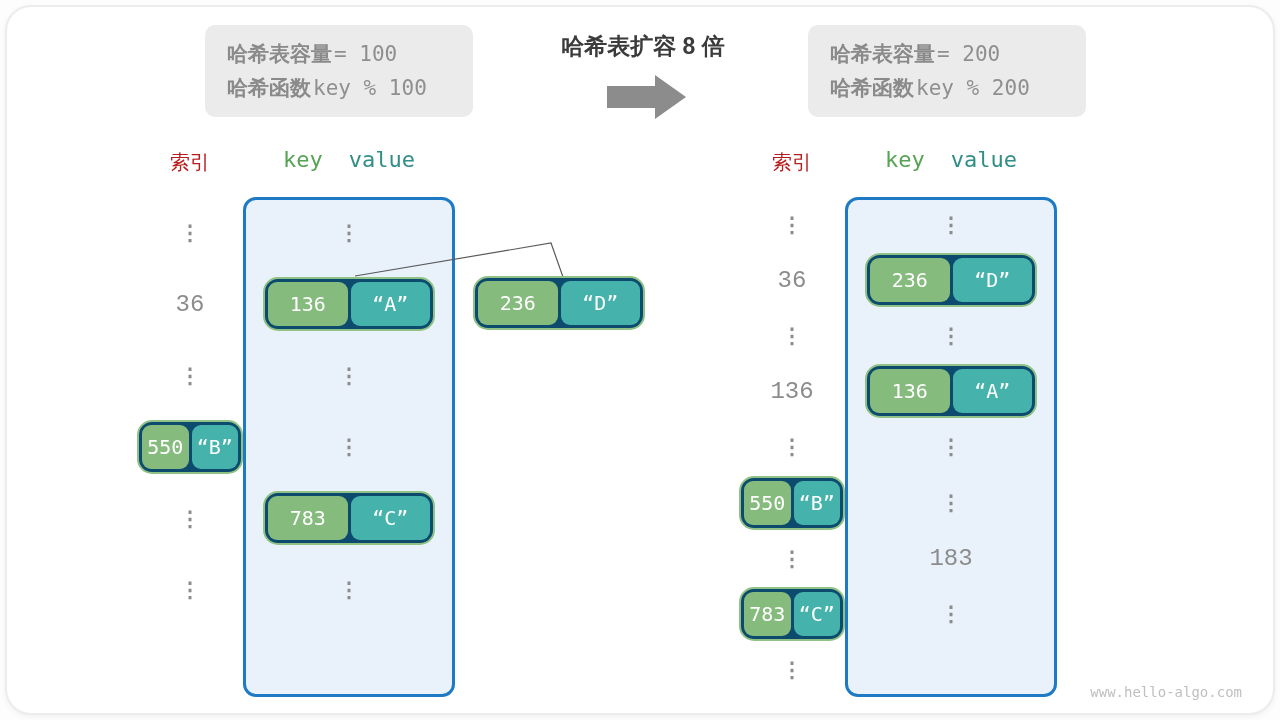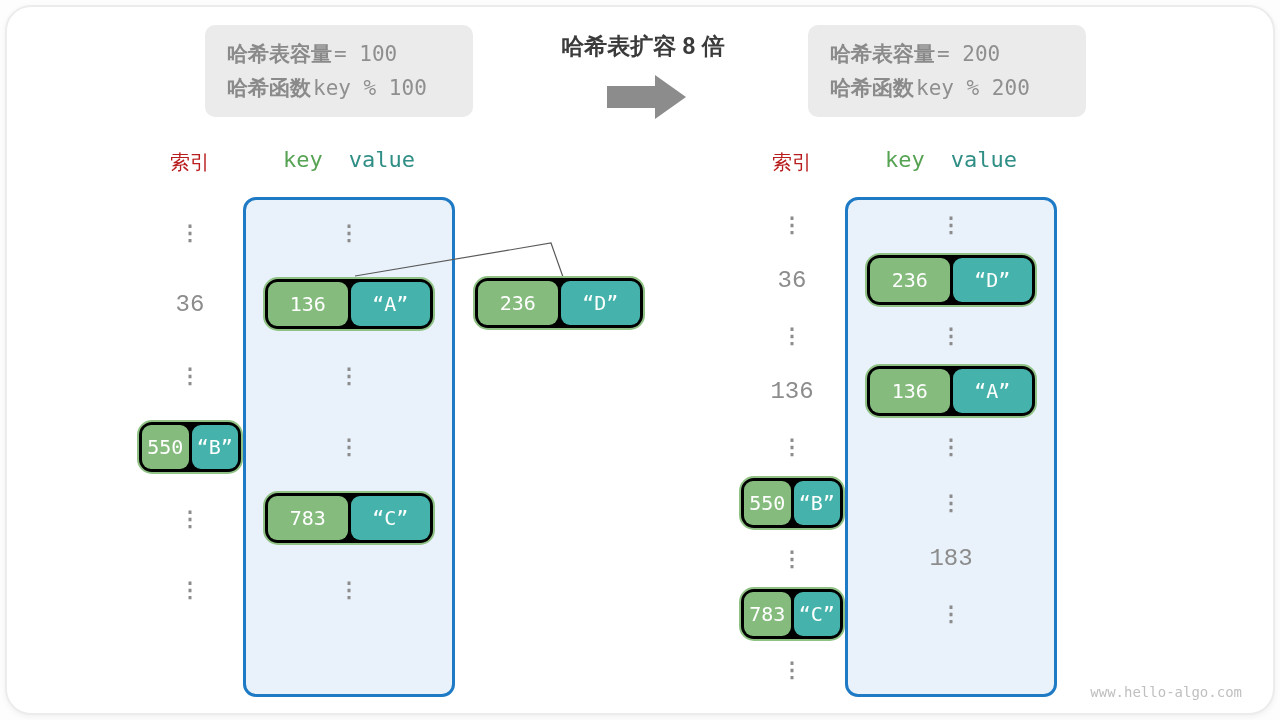--- a/index.html
+++ b/index.html
@@ -40,21 +40,21 @@
   
   .rows{position:absolute;top:197px;width:318px;height:500px;display:grid;
         grid-template-columns:106px 212px;z-index:3;}
   .rows.seven{grid-template-rows:repeat(7,1fr);left:137px;}
   .rows.nine{grid-template-rows:repeat(9,1fr);left:739px;}
   .cell{display:flex;align-items:center;justify-content:center;}
   .idx{font-family:Liberation Mono, monospace;font-size:24px;color:#8C8C8C;}
   .dots{font-size:21px;font-weight:bold;color:#8C8C8C;line-height:1;}
 
   
-  .pair{width:172px;height:54px;background:#000000;border:2.5px solid #8FC284;border-radius:15px;
+  .pair{width:172px;height:54px;background:#0c4a6e;border:2.5px solid #8FC284;border-radius:15px;
         display:flex;gap:3px;padding:3px;box-sizing:border-box;}
   .kbox,.vbox{flex:1;border-radius:9px;color:#ffffff;display:flex;align-items:center;
         justify-content:center;font-family:"DejaVu Sans Mono","Liberation Mono",monospace;font-size:20px;}
   .kbox{background:#85BB7D;}
   .vbox{background:#45B3AB;}
 
   
   .collision-label{position:absolute;left:488px;top:200px;width:136px;text-align:center;
                    font-size:23px;font-weight:bold;color:#E01E1E;z-index:4;}
   .collision-pair{position:absolute;left:473px;top:276px;z-index:3;}

